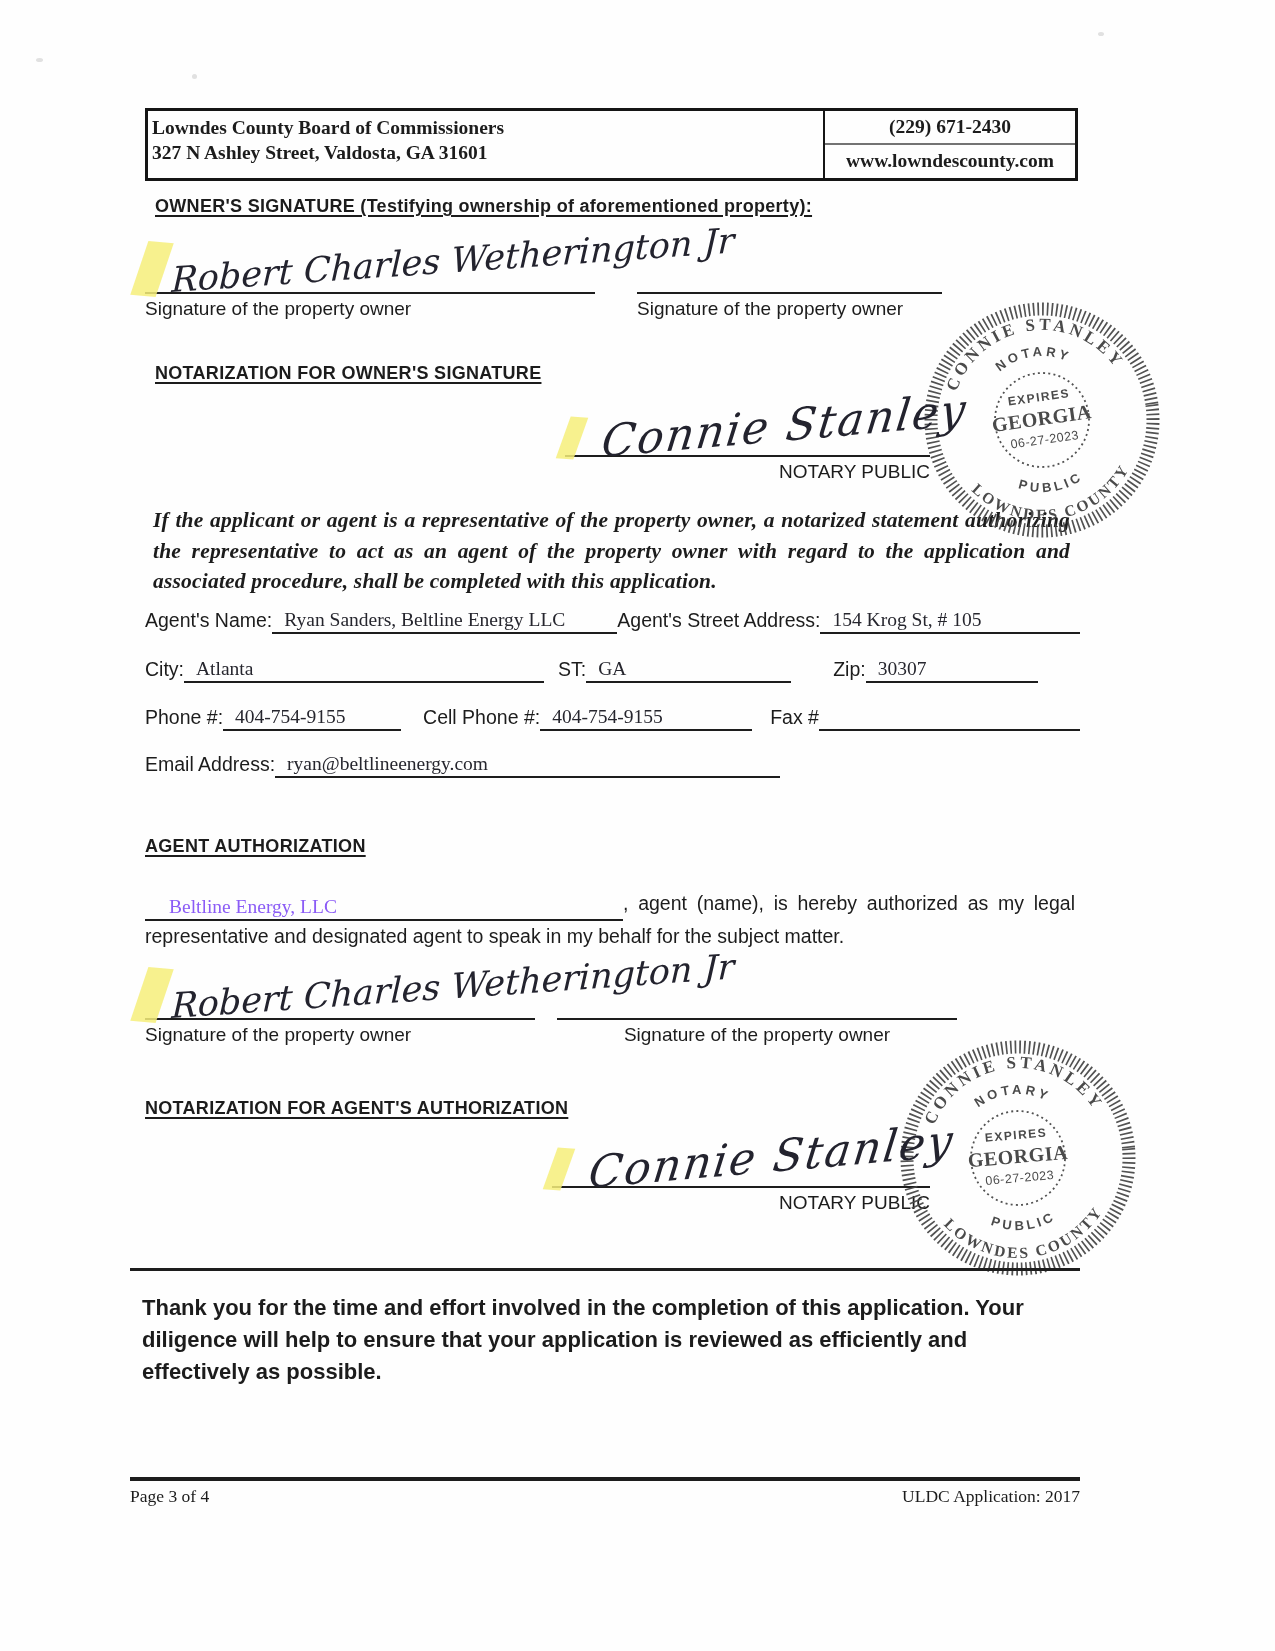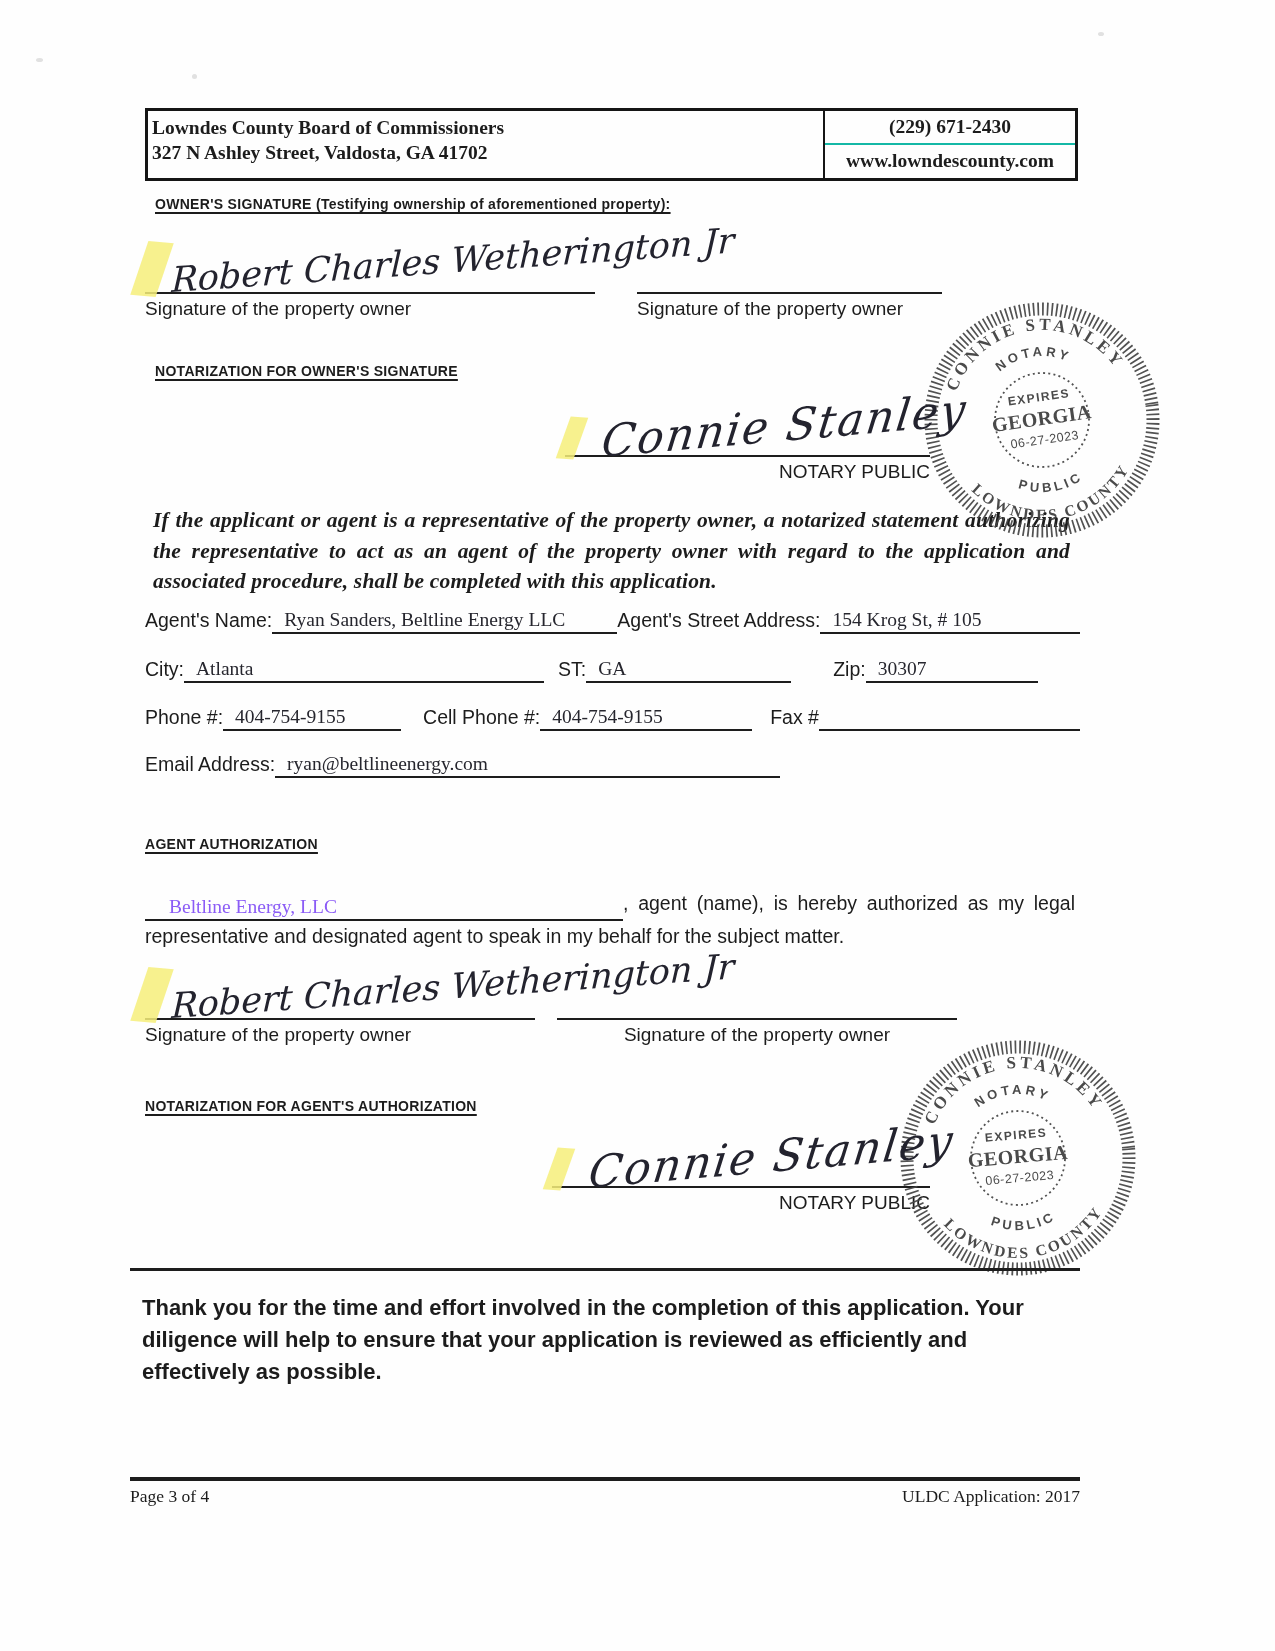--- a/index.html
+++ b/index.html
@@ -13,25 +13,25 @@
 
   
   .header-box {
     left:145px; top:108px; width:933px; display:flex;
     border:3px solid #151515; font-family:"Liberation Serif", serif;
     font-weight:bold; font-size:19.5px; line-height:1.3;
   }
   .header-left { flex:1; padding:4px 10px 6px 4px; }
   .header-right { width:252px; border-left:2px solid #151515; display:flex; flex-direction:column; text-align:center; }
   .header-right .cell { padding:3px 8px 4px; }
-  .header-right .cell.first { border-bottom:2px solid #14b8a6; }
+  .header-right .cell.first { border-bottom:2px solid #737373; }
 
   
   .heading {
-    font-weight:bold; font-size:14px; letter-spacing:0.3px;
+    font-weight:bold; font-size:18px; letter-spacing:0.3px;
     text-decoration:underline; text-decoration-thickness:2px; text-underline-offset:3px;
   }
 
   
   .sig-row { display:flex; }
   .sig-area { border-bottom:2px solid #1d1d1d; position:relative; height:62px; }
   .sig-label { font-size:19px; padding-top:4px; }
   .handwriting {
     position:absolute; font-family:"DejaVu Serif", serif; font-style:italic;
     white-space:nowrap; color:#23232e; z-index:2;
@@ -87,21 +87,21 @@
 
 <div class="page">
 
   <span class="artifact" style="left:36px; top:58px; width:7px; height:4px;"></span>
   <span class="artifact" style="left:192px; top:74px; width:5px; height:5px;"></span>
   <span class="artifact" style="left:1098px; top:32px; width:6px; height:4px;"></span>
 
   <div class="abs header-box">
     <div class="header-left">
       <div>Lowndes County Board of Commissioners</div>
-      <div>327 N Ashley Street, Valdosta, GA  41702</div>
+      <div>327 N Ashley Street, Valdosta, GA  31601</div>
     </div>
     <div class="header-right">
       <div class="cell first">(229) 671-2430</div>
       <div class="cell">www.lowndescounty.com</div>
     </div>
   </div>
 
   <div class="abs heading" style="left:155px; top:196px;">OWNER'S SIGNATURE (Testifying ownership of aforementioned property):</div>
 
   <div class="abs sig-row" style="left:145px; top:232px; width:935px;">

